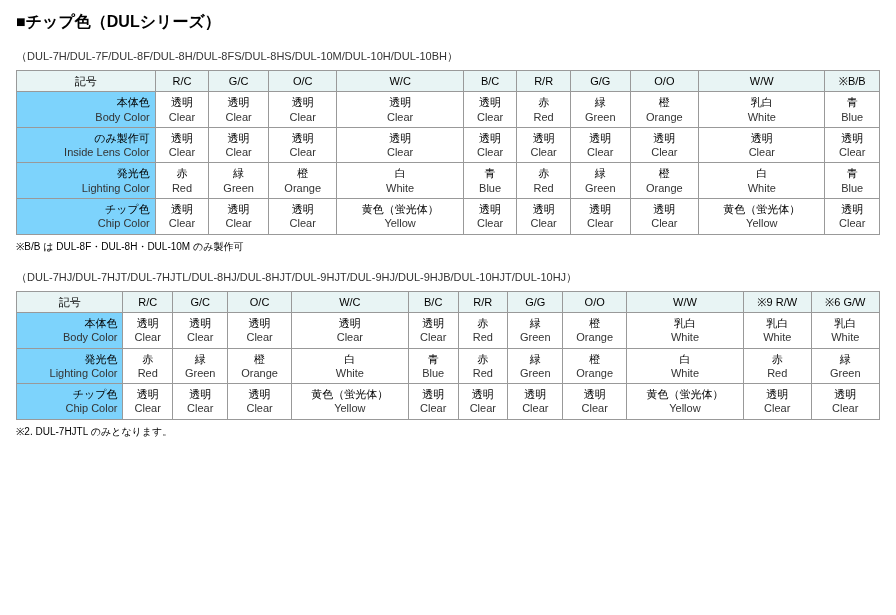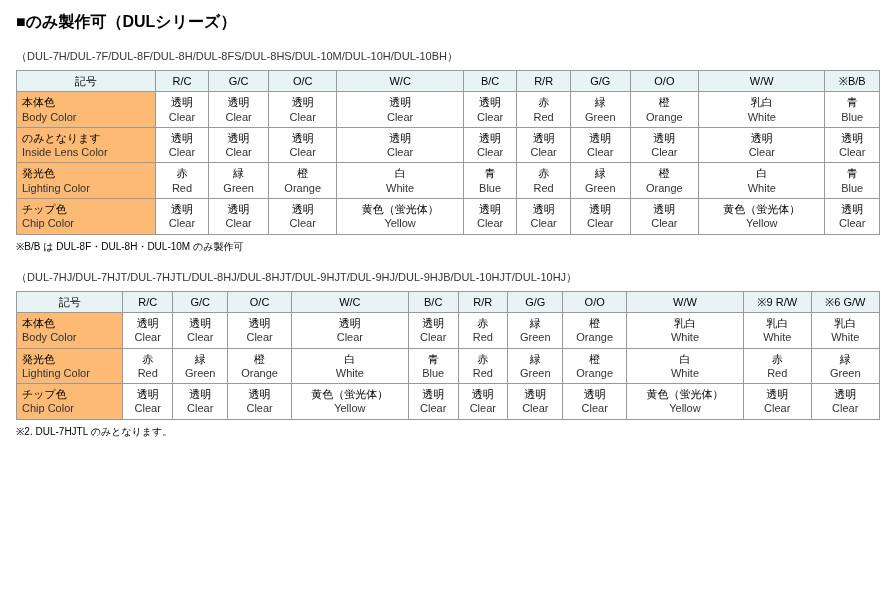--- a/index.html
+++ b/index.html
@@ -32,41 +32,41 @@
       padding: 3px 5px;
       text-align: center;
       vertical-align: middle;
       line-height: 1.3;
     }
     th {
       background: #e8f4f4;
       font-weight: normal;
     }
     .row-header {
-      background: #fdba74;
-      text-align: left;
+      background: #7dd3fc;
+      text-align: right;
       white-space: nowrap;
       font-weight: normal;
       min-width: 80px;
     }
     .note {
       font-size: 10px;
       margin-top: 2px;
       margin-bottom: 10px;
     }
     .section-gap {
       margin-top: 12px;
     }
     .jp { display: block; }
     .en { display: block; color: #333; }
   </style>
 </head>
 <body>
 
-<h1>■のみ製作可（DULシリーズ）</h1>
+<h1>■チップ色（DULシリーズ）</h1>
 
 <div class="subtitle">（DUL-7H/DUL-7F/DUL-8F/DUL-8H/DUL-8FS/DUL-8HS/DUL-10M/DUL-10H/DUL-10BH）</div>
 
 <table>
   <thead>
     <tr id="table1-header-row">
     <th>記号</th>
         <th>R/C</th>
         <th>G/C</th>
         <th>O/C</th>
@@ -121,21 +121,21 @@
           <span class="jp">乳白</span>
           <span class="en">White</span>
         </td>
         <td>
           <span class="jp">青</span>
           <span class="en">Blue</span>
         </td>
       </tr>
       <tr>
         <th class="row-header">
-          <span class="jp">のみとなります</span>
+          <span class="jp">のみ製作可</span>
           <span class="en">Inside Lens Color</span>
         </th>
         <td>
           <span class="jp">透明</span>
           <span class="en">Clear</span>
         </td>
         <td>
           <span class="jp">透明</span>
           <span class="en">Clear</span>
         </td>

